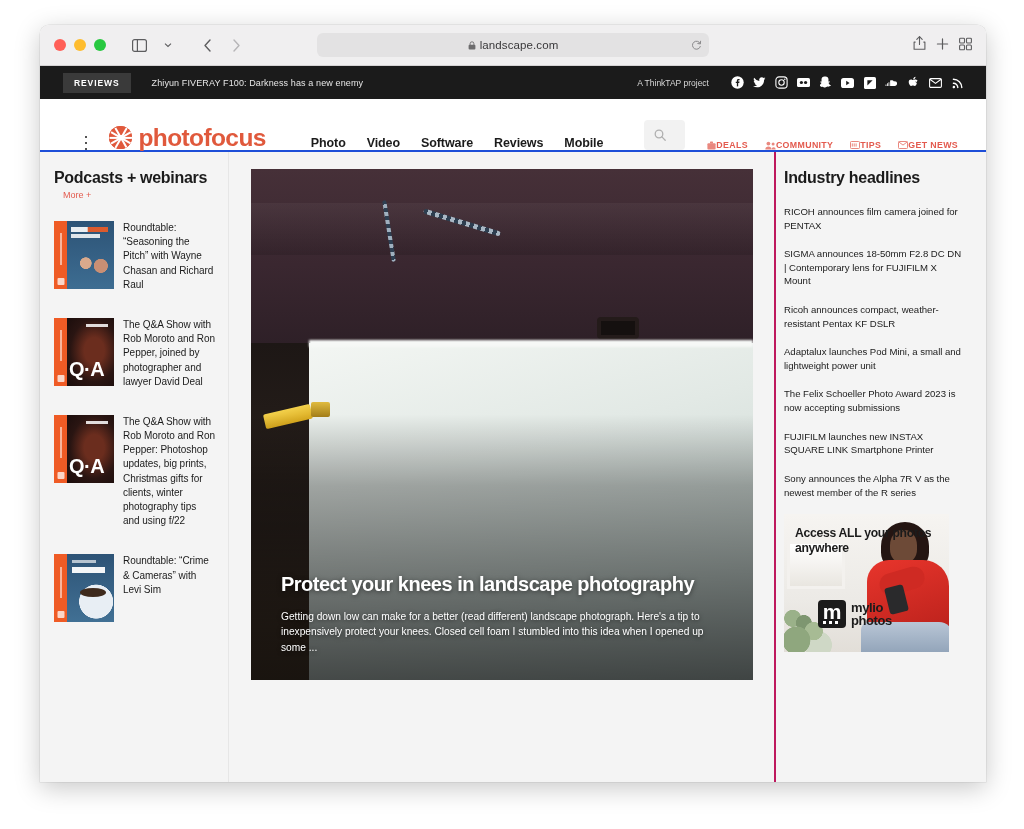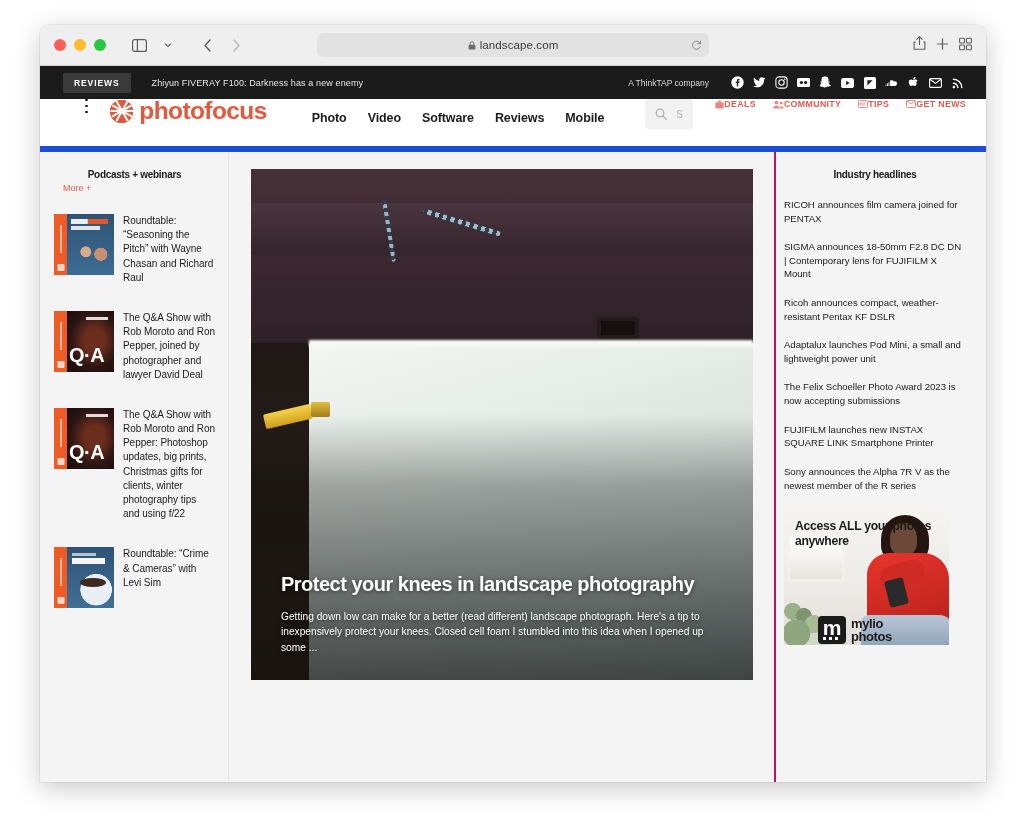--- a/index.html
+++ b/index.html
@@ -125,23 +125,23 @@
     display: flex; align-items: center; justify-content: center;
     color: #ffffff;
   }
   .socials .si svg { display: block; }
 
   
   .navbar {
     flex: 0 0 auto;
     height: 53px;
     background: #ffffff;
-    display: flex; align-items: flex-start;
-    padding: 0 20px 0 14px;
-    border-bottom: 6px solid #1d4ed8;
+    display: flex; align-items: flex-end;
+    padding: 0 28px 0 14px;
+    border-bottom: 2px solid #1d4ed8;
   }
   .hamburger {
     width: 18px; height: 14px;
     display: flex; flex-direction: column; justify-content: space-between;
     margin-left: 31px; margin-right: 22px;
   }
   .hamburger span { display: block; height: 2px; background: #1b1b1b; border-radius: 1px; }
 
   .logo { display: flex; align-items: center; gap: 6px; }
   .logo-mark {
@@ -226,40 +226,39 @@
   
   .col-left {
     width: 189px;
     flex: 0 0 189px;
     background: #f4f4f4;
     padding: 17px 13px 0 14px;
     border-right: 1px solid #e6e6e6;
     overflow: hidden;
   }
   .sec-title {
-    font-size: 10px;
+    font-size: 16px;
     font-weight: bold;
     color: #1b1b1b;
     letter-spacing: -0.3px;
-    text-align: center;
   }
   .more-link {
     font-size: 9px;
     color: #e35a4e;
     margin: 3px 0 0 9px;
     font-weight: 500;
   }
   .pod-list { margin-top: 21px; }
   .pod {
     display: flex;
     gap: 9px;
     margin-bottom: 26px;
   }
   .pod-thumb {
-    width: 60px; height: 61px;
+    width: 60px; height: 68px;
     flex: 0 0 60px;
     position: relative;
     overflow: hidden;
     background: #2f4f6e;
   }
   .pod-thumb .strip {
     position: absolute; left: 0; top: 0; bottom: 0; width: 13px;
     background: #ef5b25;
   }
   .pod-thumb .strip em {
@@ -512,21 +511,21 @@
     background: linear-gradient(180deg,#b9c6d6,#93a5ba);
     border-radius: 8px 14px 0 0;
   }
   .ad-headline {
     position: absolute; left: 11px; top: 12px;
     font-size: 12.2px; font-weight: bold;
     color: #1b1b1b; line-height: 1.25;
     letter-spacing: -0.3px;
   }
   .ad-logo {
-    position: absolute; left: 34px; bottom: 1px;
+    position: absolute; left: 34px; bottom: 24px;
     display: flex; align-items: center; gap: 5px;
   }
   .ad-logo .m {
     width: 28px; height: 28px; background: #1b1b1b; border-radius: 4px;
     position: relative;
   }
   .ad-logo .m::before {
     content: "m"; position: absolute; left: 50%; top: 42%;
     transform: translate(-50%,-50%);
     color: #ffffff; font-size: 21px; font-weight: bold;
@@ -625,21 +624,21 @@
             <rect x="7.5" y="7.5" width="4.9" height="4.9" rx="1"></rect>
           </svg>
         </span>
       </div>
     </div>
 
     <div class="topbar">
       <span class="reviews-badge">REVIEWS</span>
       <span class="topbar-headline">Zhiyun FIVERAY F100: Darkness has a new enemy</span>
       <div class="topbar-right">
-        <span class="thinktap">A ThinkTAP company</span>
+        <span class="thinktap">A ThinkTAP project</span>
         <div class="socials">
           <span class="si">
             <svg width="13" height="13" viewBox="0 0 13 13" fill="currentColor">
                 <circle cx="6.5" cy="6.5" r="6.2"></circle>
                 <path d="M7.2 10.3V6.9h1.1l.2-1.3H7.2v-.8c0-.38.1-.63.65-.63h.7V3.02c-.12-.02-.53-.05-1.01-.05-1 0-1.69.61-1.69 1.74v.97H4.76v1.3h1.09v3.4z" fill="#1b1b1b"></path>
               </svg>
           </span>
           <span class="si">
             <svg width="13" height="11" viewBox="0 0 13 11" fill="currentColor">
                 <path d="M12.6 1.5c-.45.2-.94.34-1.45.4.52-.31.92-.8 1.11-1.39-.49.29-1.03.5-1.6.61A2.53 2.53 0 0 0 6.3 3.42c0 .2.02.39.07.57A7.18 7.18 0 0 1 1.15.8a2.52 2.52 0 0 0 .78 3.37c-.41-.01-.8-.13-1.14-.31v.03c0 1.22.87 2.25 2.02 2.48-.21.06-.43.09-.66.09-.16 0-.32-.02-.47-.05a2.53 2.53 0 0 0 2.36 1.76A5.08 5.08 0 0 1 0 9.22a7.16 7.16 0 0 0 3.88 1.14c4.66 0 7.2-3.86 7.2-7.2v-.33c.5-.36.92-.8 1.26-1.3z"></path>

